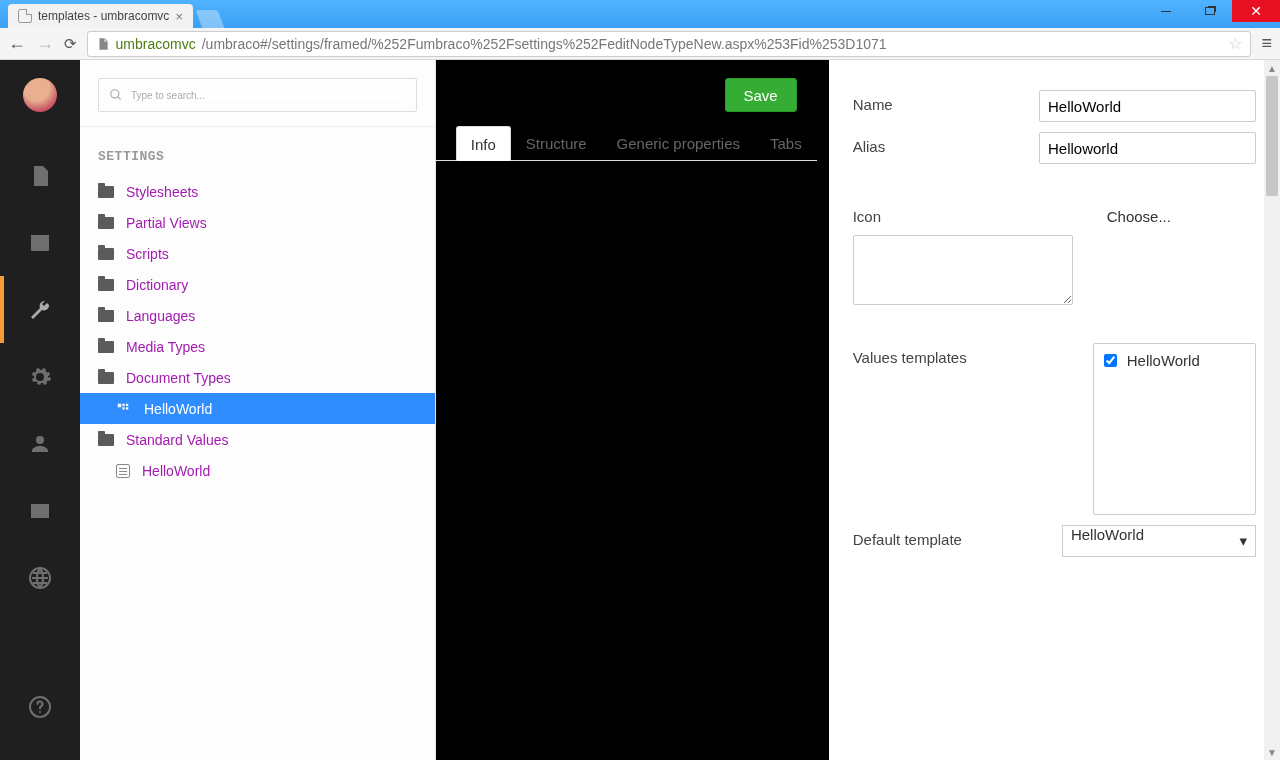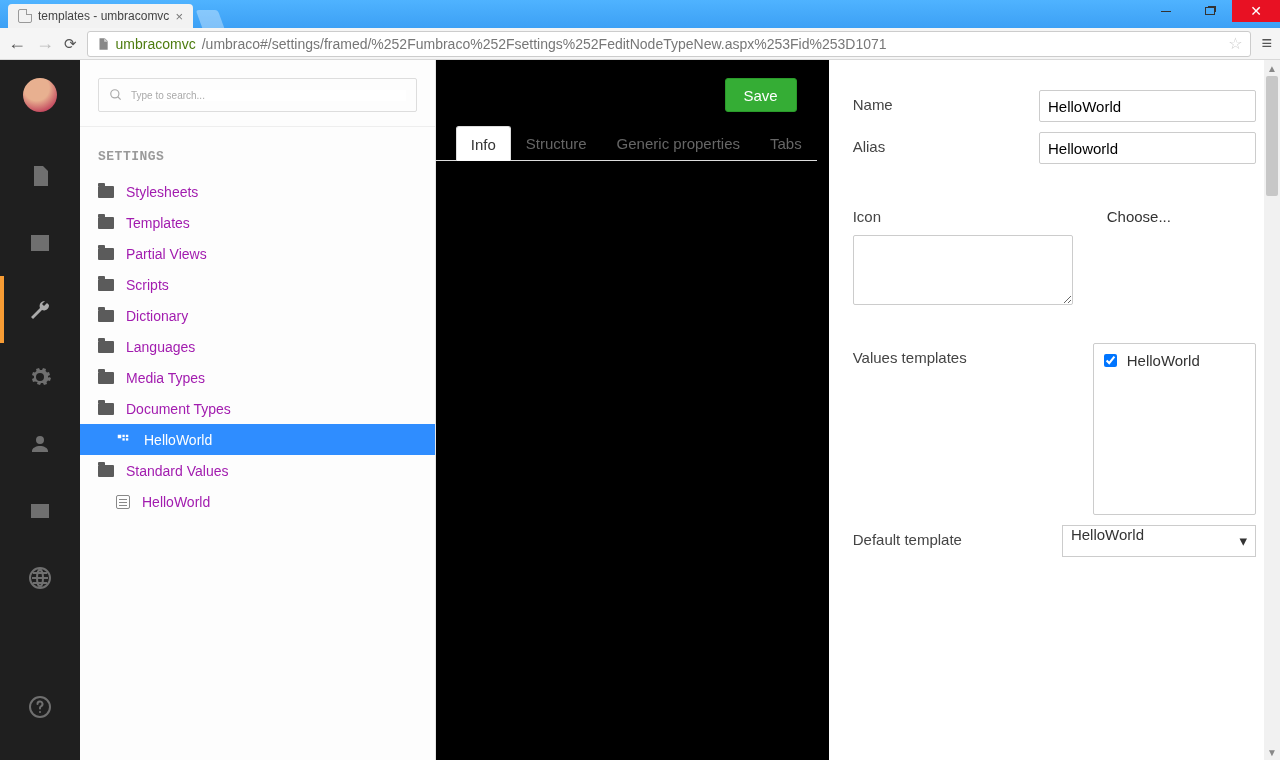--- a/index.html
+++ b/index.html
@@ -183,24 +183,20 @@
     </div>
     <div class="panel-body">
       <div class="panel-heading">SETTINGS</div>
       <div id="tree">
           <div class="tree-item">
             <span class="folder-icon"></span>
             <span>Stylesheets</span>
           </div>
           <div class="tree-item">
             <span class="folder-icon"></span>
-            <span>Templates</span>
-          </div>
-          <div class="tree-item">
-            <span class="folder-icon"></span>
             <span>Partial Views</span>
           </div>
           <div class="tree-item">
             <span class="folder-icon"></span>
             <span>Scripts</span>
           </div>
           <div class="tree-item">
             <span class="folder-icon"></span>
             <span>Dictionary</span>
           </div>

